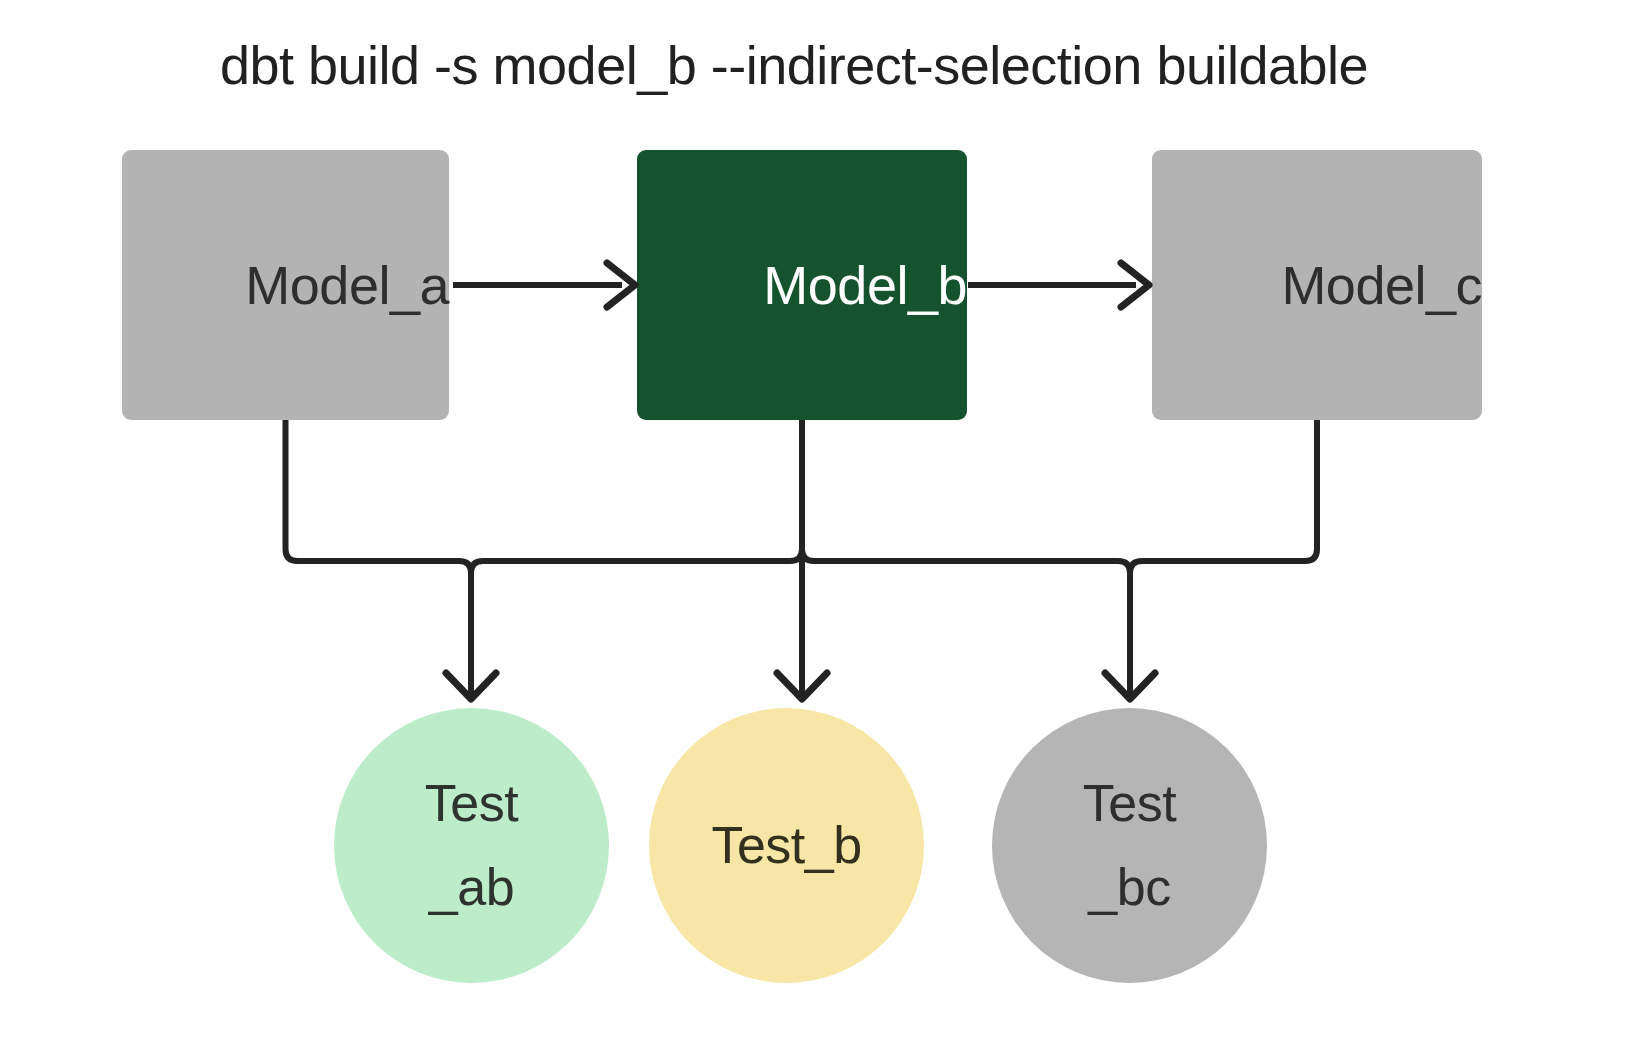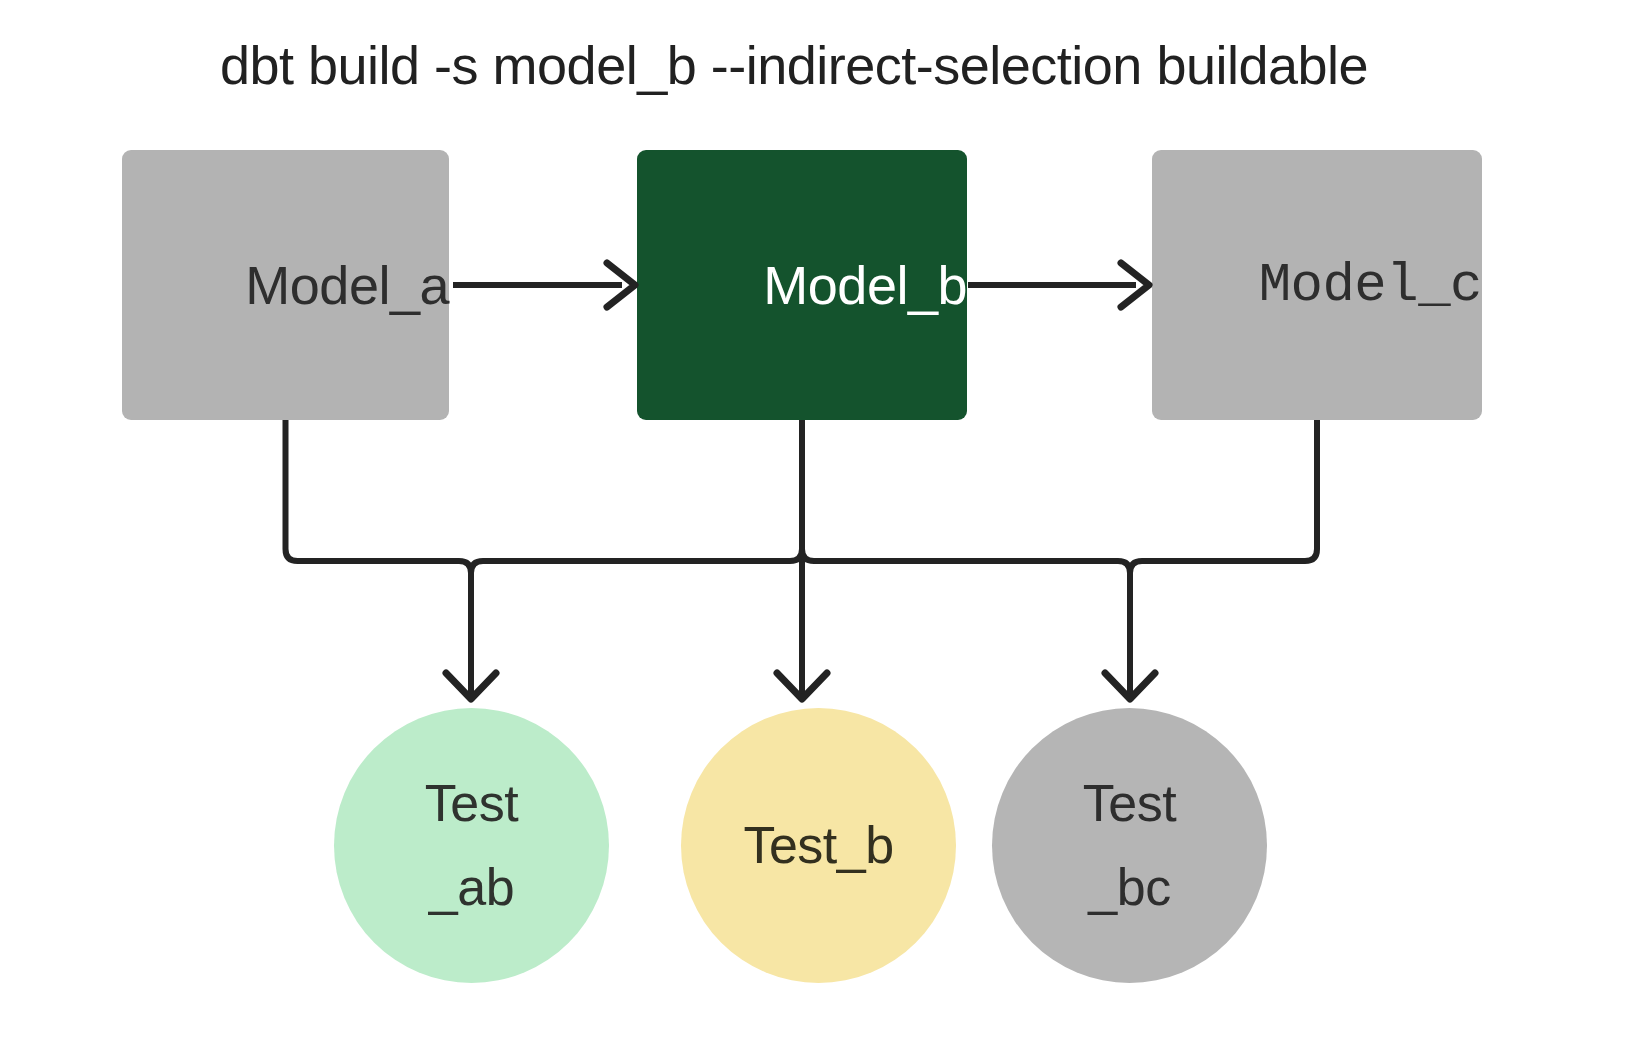--- a/index.html
+++ b/index.html
@@ -35,21 +35,21 @@
     display: flex;
     align-items: center;
     justify-content: flex-end;
     font-size: 54px;
     font-weight: 400;
     color: #2e2e2e;
     letter-spacing: -0.5px;
   }
   .model-a { left: 122px; width: 327px; background: #b3b3b3; }
   .model-b { left: 637px; width: 330px; background: #14532d; color: #ffffff; }
-  .model-c { left: 1152px; width: 330px; background: #b3b3b3; font-family: Liberation Mono, monospace; }
+  .model-c { left: 1152px; width: 330px; background: #b3b3b3; }
   .edges-layer {
     position: absolute;
     left: 0;
     top: 0;
     width: 1630px;
     height: 1060px;
   }
   .test-node {
     position: absolute;
     top: 700px;
@@ -61,21 +61,21 @@
     align-items: center;
     justify-content: center;
     text-align: center;
     font-size: 52px;
     line-height: 1.6;
     font-weight: 400;
     color: #2f332f;
     letter-spacing: -0.5px;
   }
   .test-ab { left: 334px; background: #bcecca; }
-  .test-b  { left: 681px; background: #f7e6a5; color: #33301f; }
+  .test-b  { left: 649px; background: #f7e6a5; color: #33301f; }
   .test-bc { left: 992px; background: #b5b5b5; color: #2e2e2e; }
   .test-line { display: block; }
 </style>
 </head>
 <body>
 
 <div class="canvas">
 
   <div class="title">dbt build -s model_b --indirect-selection buildable</div>
 

